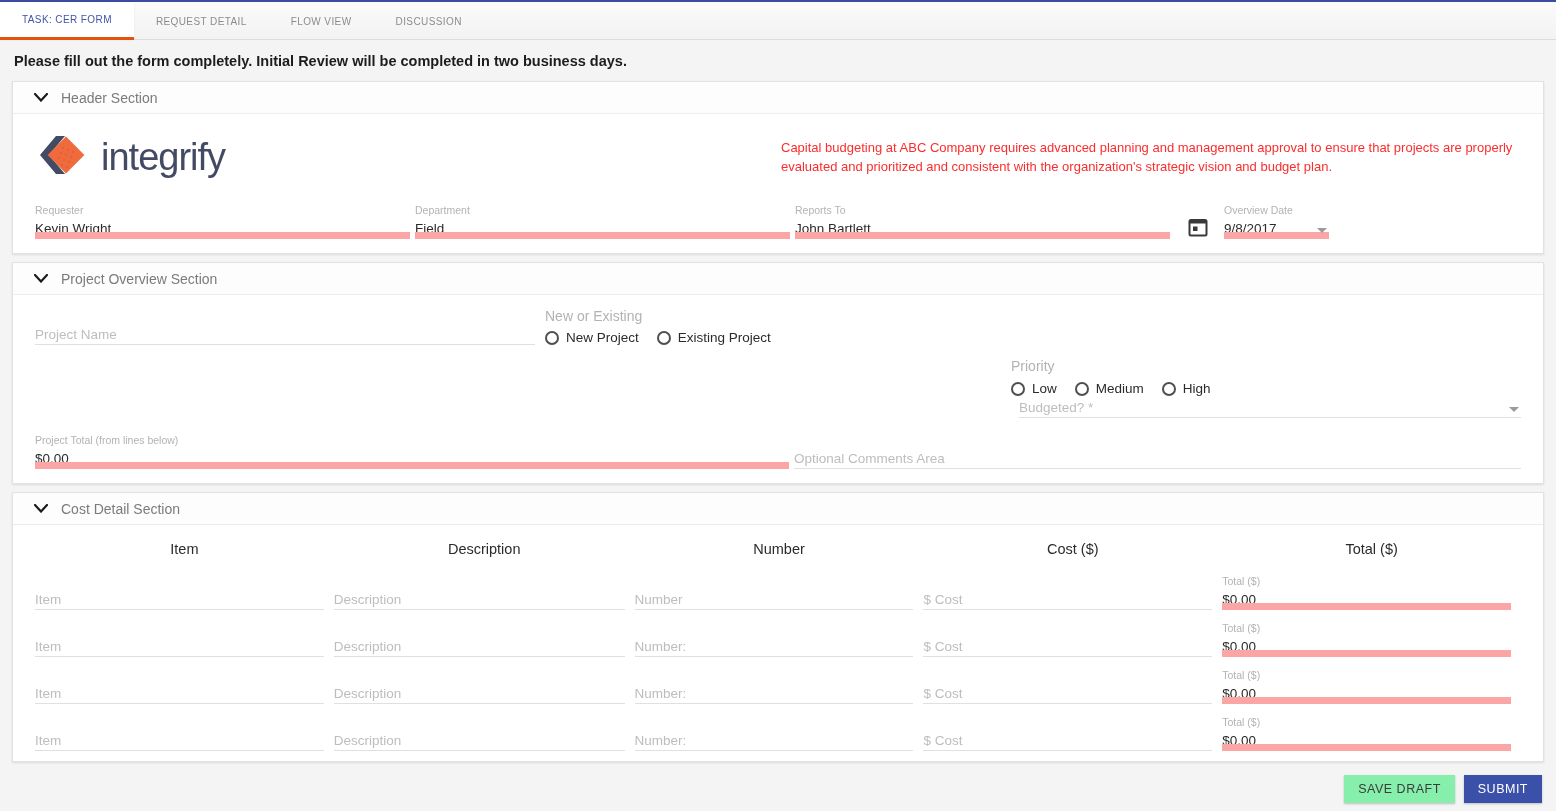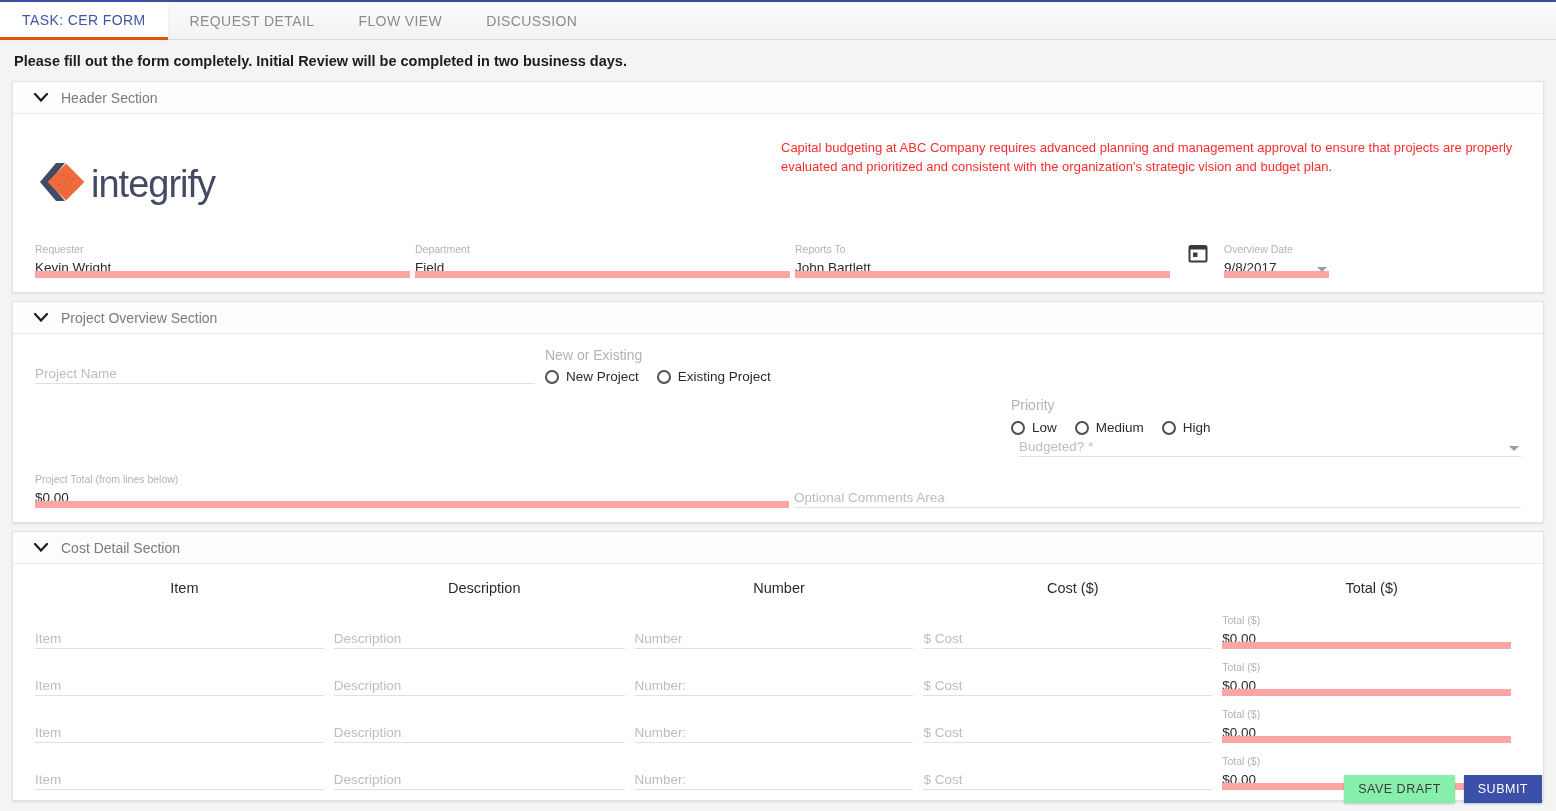--- a/index.html
+++ b/index.html
@@ -22,21 +22,21 @@
     display:flex;
     align-items:stretch;
     position:relative;
   }
   .tabbar:after{
     content:"";position:absolute;left:0;right:0;bottom:0;height:1px;background:#dcdcdc;
   }
   .tab{
     display:flex;align-items:center;justify-content:center;
     padding:0 22px;
-    font-size:14px;
+    font-size:10px;
     letter-spacing:.4px;
     color:#8c8c8c;
     cursor:pointer;
     position:relative;
     white-space:nowrap;
   }
   .tab.active{
     color:#4055a8;
     background:#fff;
     border-bottom:3px solid #e2540d;
@@ -115,31 +115,31 @@
     border-left:5px solid transparent;
     border-right:5px solid transparent;
     border-top:5px solid #9b9b9b;
   }
 
   
   .hs-top{
     display:flex;align-items:flex-start;justify-content:space-between;
     padding-top:8px;
   }
-  .logo{display:flex;align-items:center;gap:6px;height:48px;margin-top:27px;}
+  .logo{display:flex;align-items:center;gap:16px;height:48px;}
   .notice{
     color:#fc2d2d;
     font-size:13px;
     line-height:19px;
     width:740px;
     text-align:left;
     padding-top:6px;
   }
   .hs-fields{
-    display:flex;margin-top:36px;
+    display:flex;align-items:flex-end;margin-top:24px;
   }
   .cal{
     width:20px;height:20px;margin-right:16px;margin-bottom:2px;flex:none;
   }
 
   
   .radio-row{display:flex;align-items:center;}
   .radio{
     display:flex;align-items:flex-end;margin-right:18px;cursor:pointer;
   }

